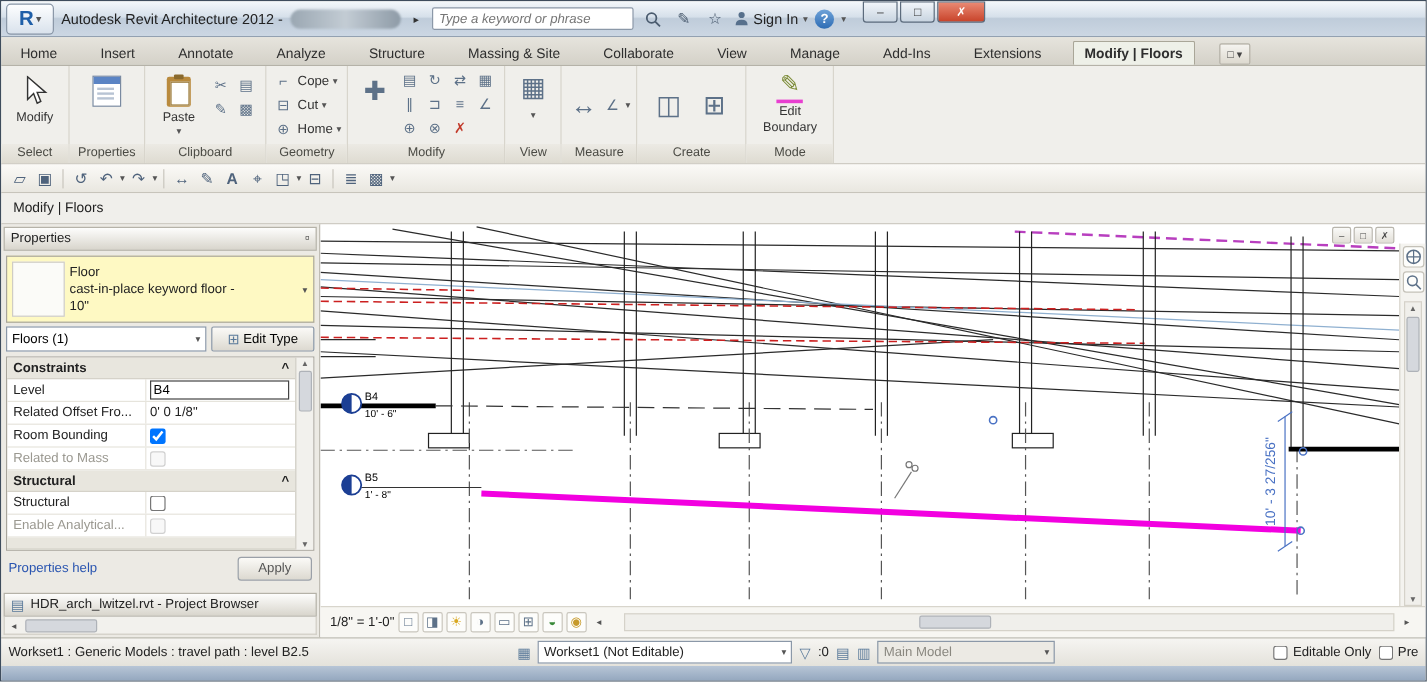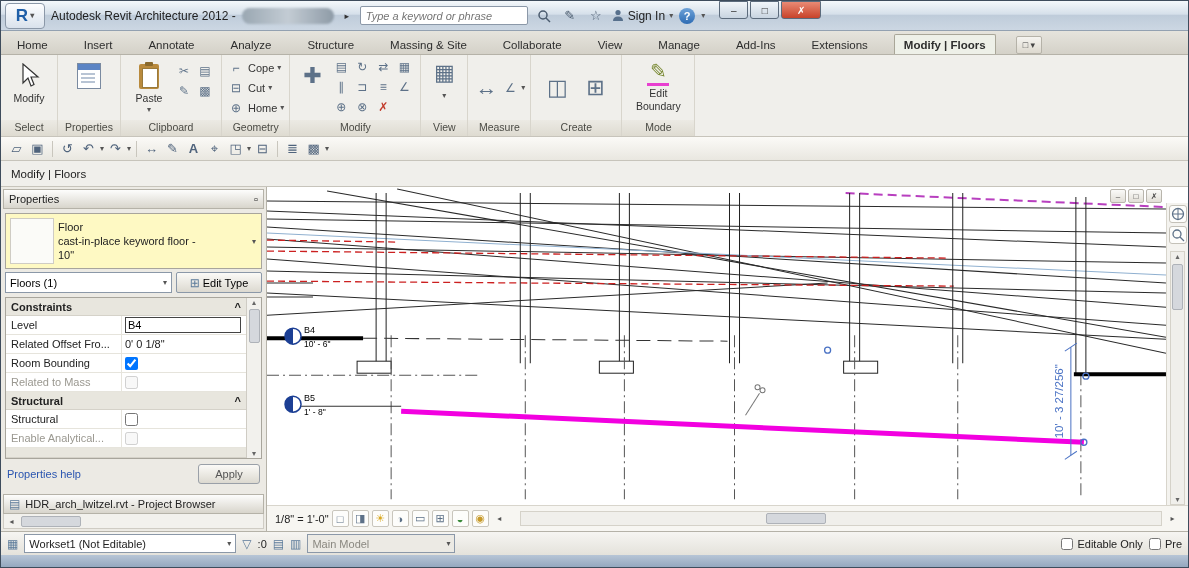--- a/index.html
+++ b/index.html
@@ -556,20 +556,21 @@
         <span class="sarrow">◂</span>
         <div class="htrack">
             <span class="hthumb"></span>
           </div>
         <span class="sarrow">▸</span>
       </div>
     </div>
   </div>
 
   <div class="status">
+    <span class="sctx">Workset1 : Generic Models : travel path : level B2.5</span>
     <span class="sico">▦</span>
     <div class="scombo">
       <span>Workset1 (Not Editable)</span>
       <span class="mini">▾</span>
     </div>
     <span class="sico">▽</span>
     <span>:0</span>
     <span class="sico">▤</span>
     <span class="sico">▥</span>
     <div class="scombo gray">

